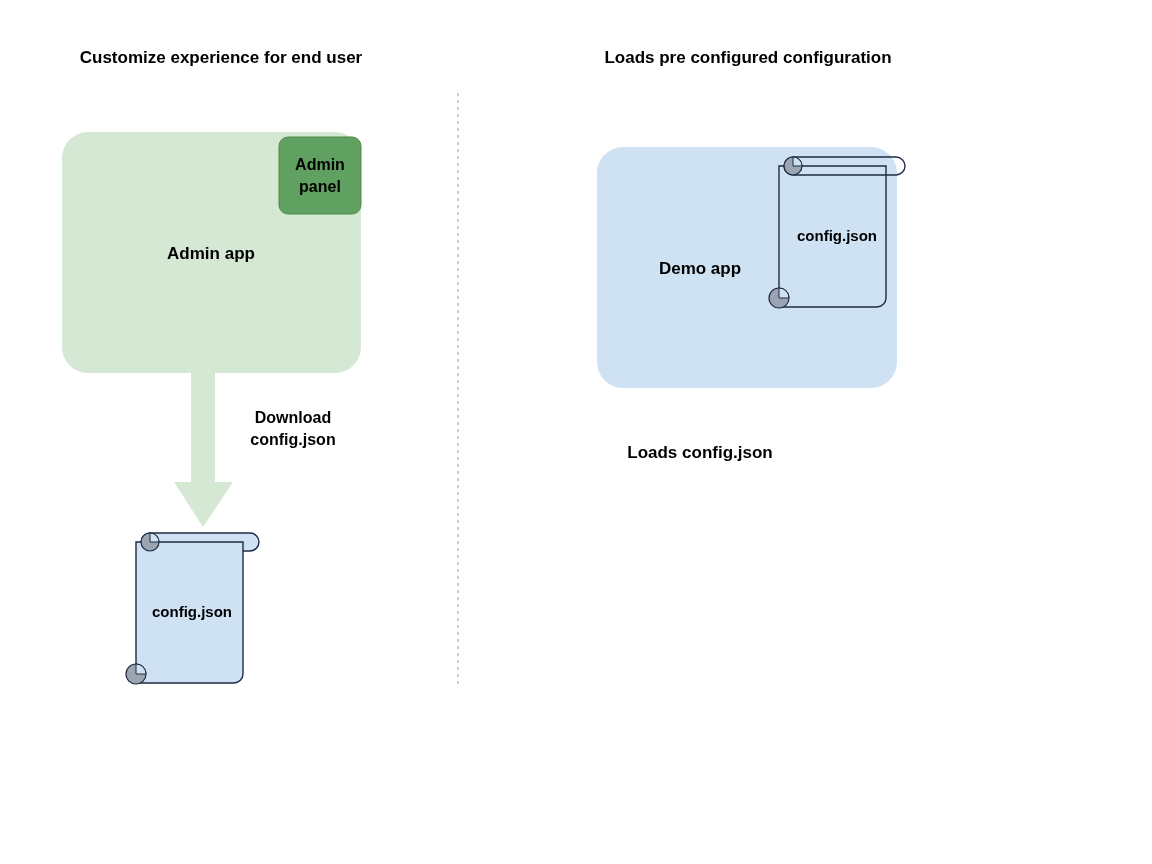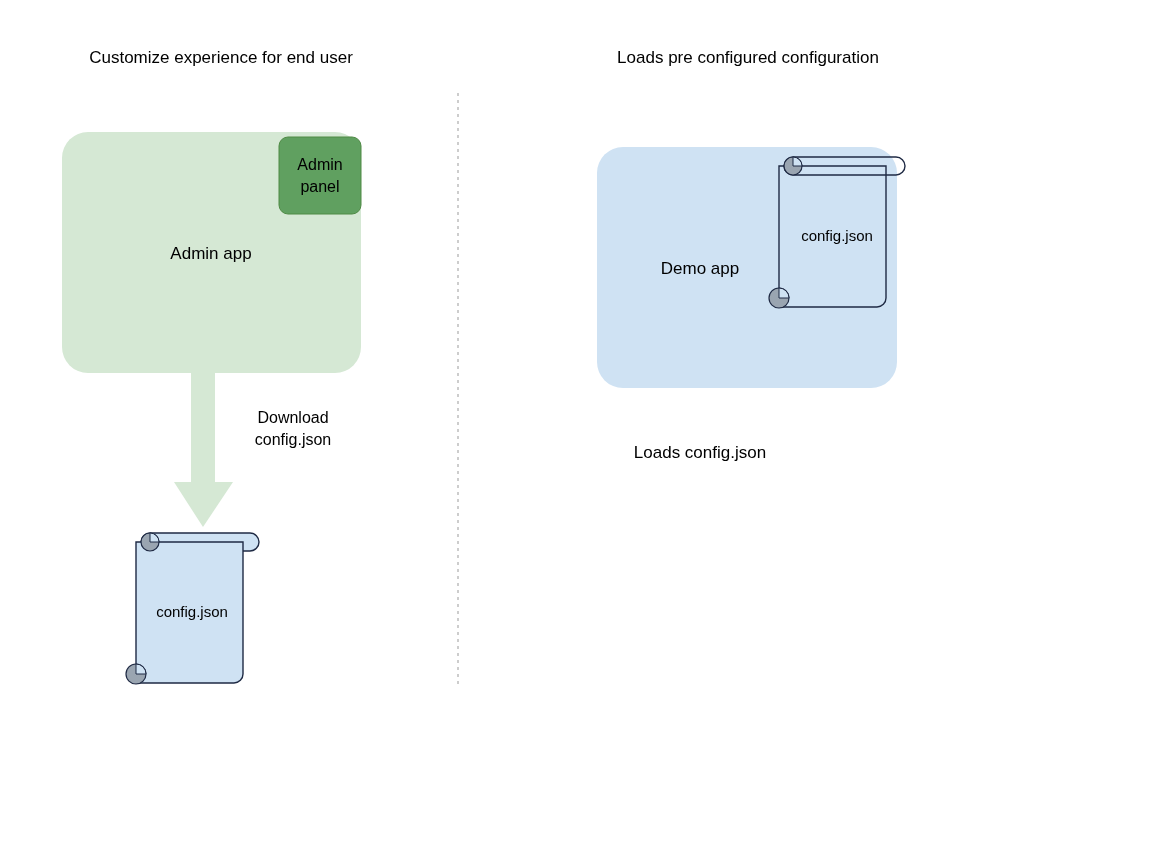--- a/index.html
+++ b/index.html
@@ -11,20 +11,21 @@
     width: 1152px;
     height: 864px;
     font-family: "Liberation Sans", sans-serif;
     color: #000000;
     overflow: hidden;
   }
   #canvas {
     position: relative;
     width: 1152px;
     height: 864px;
+    font-weight: bold;
   }
   svg#diagram {
     position: absolute;
     left: 0;
     top: 0;
     width: 1152px;
     height: 864px;
   }
   .dg-text {
     font-family: "Liberation Sans", sans-serif;

